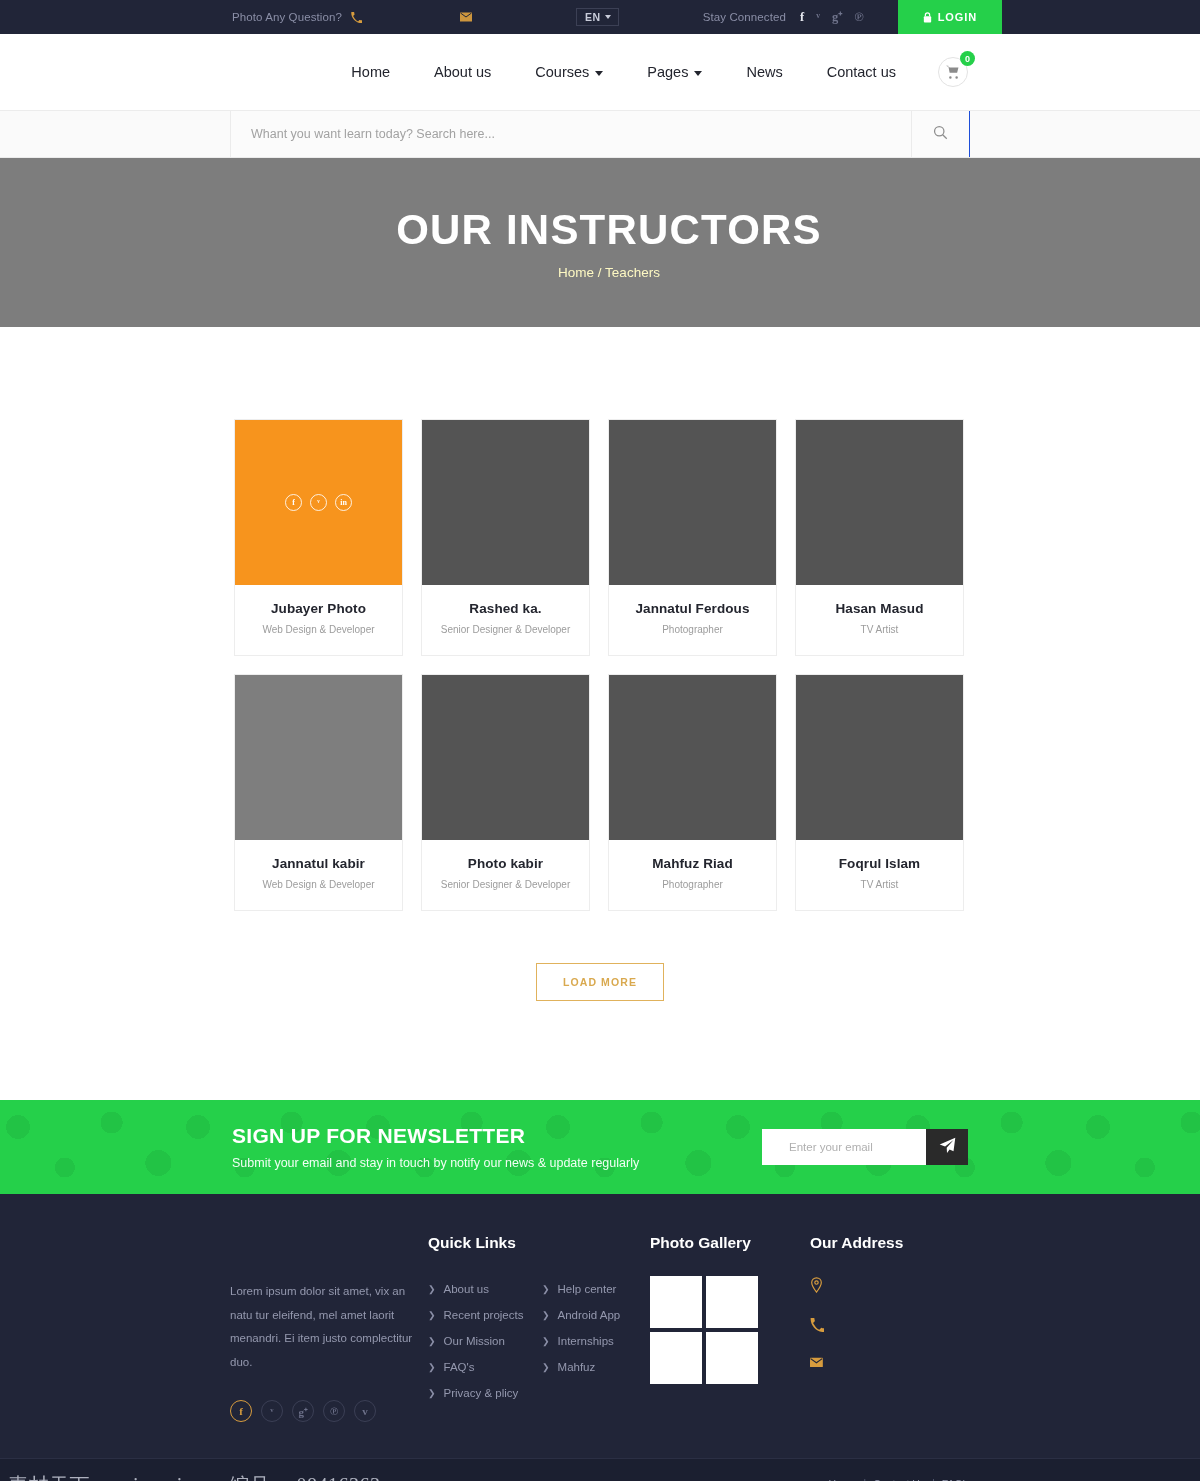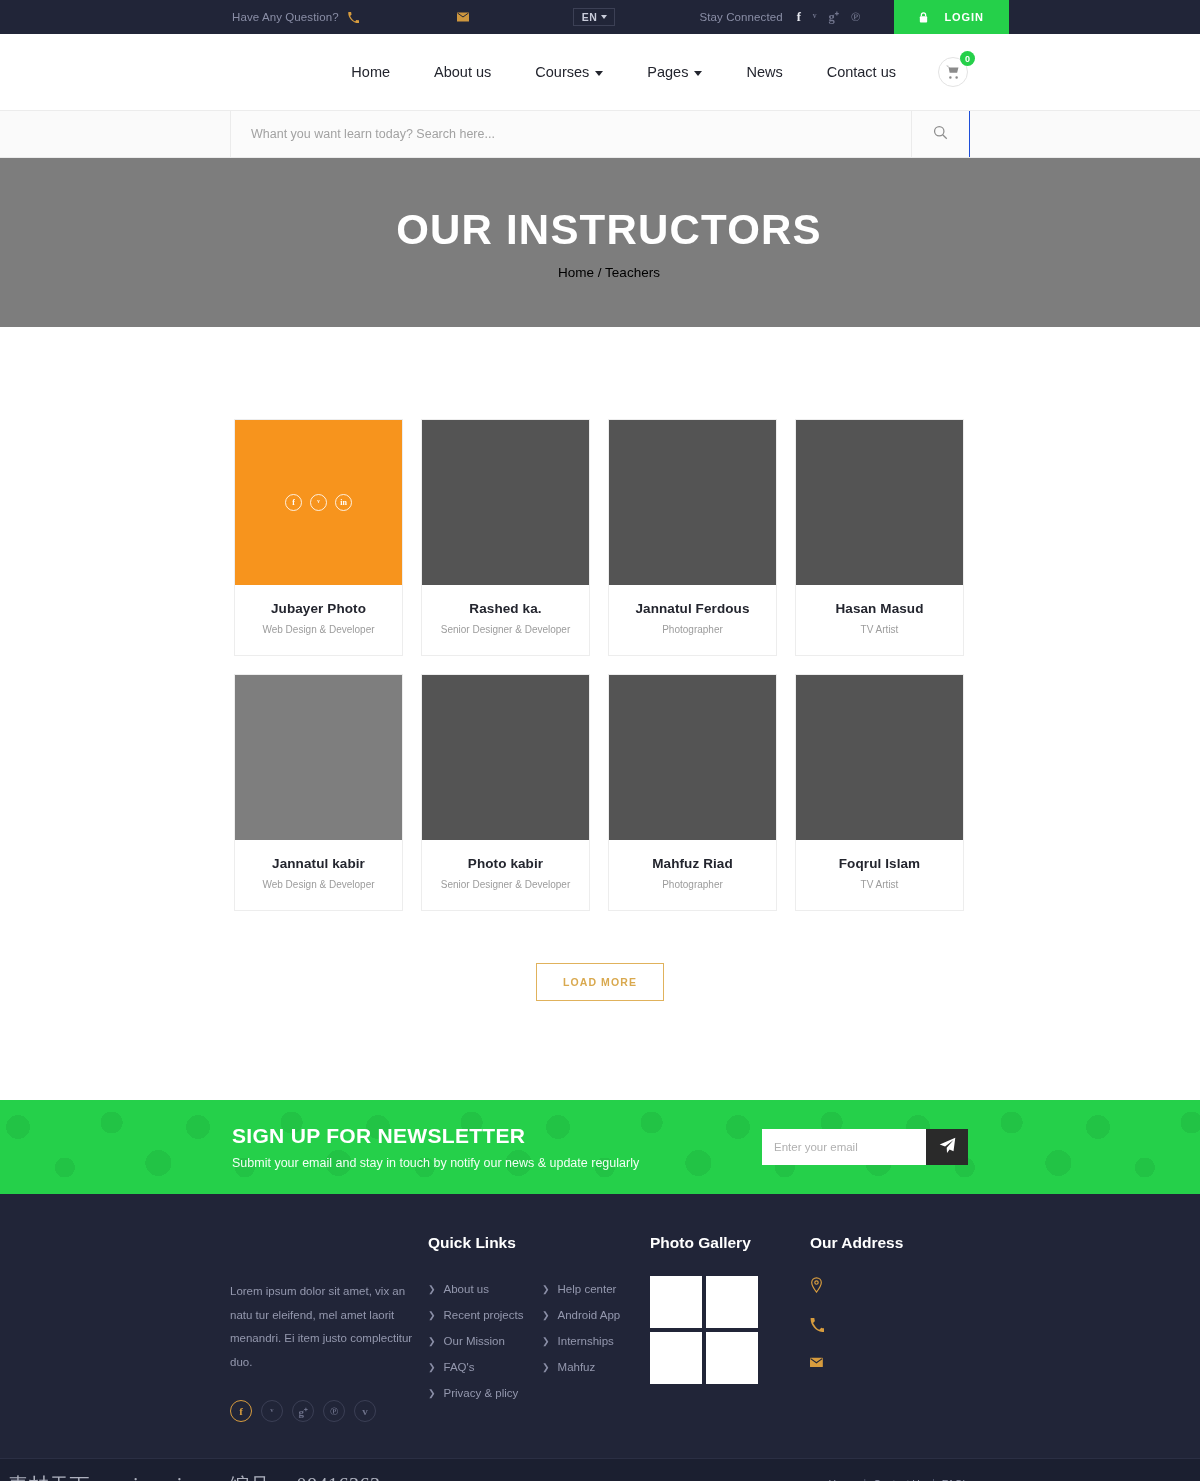--- a/index.html
+++ b/index.html
@@ -55,21 +55,21 @@
   .tb-social span.dim { color: #70748c; }
   .login-btn {
     margin-left: 34px;
     background: #25d04a;
     color: #ffffff;
     font-size: 11px;
     font-weight: bold;
     letter-spacing: .9px;
     display: flex;
     align-items: center;
-    gap: 16px;
+    gap: 6px;
     padding: 0 25px;
     height: 34px;
     cursor: pointer;
   }
   .login-btn svg { display: block; }
 
   
   .header {
     height: 77px;
     background: #ffffff;
@@ -166,21 +166,21 @@
   }
   .hero h1 {
     color: #ffffff;
     font-size: 42px;
     font-weight: bold;
     letter-spacing: 1.2px;
     text-transform: uppercase;
   }
   .hero .crumb {
     margin-top: 11px;
-    color: #000000;
+    color: #fef9c3;
     font-size: 13.5px;
   }
 
   
   .team {
     padding: 92px 0 0 0;
     background: #fff;
   }
   .team-grid {
     width: 732px;
@@ -281,21 +281,21 @@
     color: #f2fff5;
     font-size: 12.5px;
   }
   .nl-form { display: flex; align-items: stretch; }
   .nl-input {
     width: 164px;
     height: 36px;
     border: none;
     outline: none;
     background: #fff;
-    padding-left: 12px;
+    padding-left: 27px;
     font-family: "Liberation Sans", sans-serif;
     font-size: 11.5px;
     color: #777;
   }
   .nl-input::placeholder { color: #b0b0b0; }
   .nl-send {
     width: 42px; height: 36px;
     border: none;
     background: #2a2a2a;
     display: flex; align-items: center; justify-content: center;
@@ -407,21 +407,21 @@
   }
 </style>
 </head>
 <body>
 
 <div class="page">
 
   <div class="topbar">
     <div class="topbar-inner">
       <div class="tb-item">
-        <span class="tb-label">Have Any Question?</span>
+        <span class="tb-label">Photo Any Question?</span>
         <span class="tb-ico">
           <svg width="11" height="11" viewBox="0 0 24 24" fill="currentColor">
               <path d="M6.6 10.8c1.9 3.8 5 6.8 8.8 8.7l2.9-2.9c.4-.4.9-.5 1.4-.3 1.1.4 2.4.6 3.6.6.6 0 1 .4 1 1v4.6c0 .6-.4 1-1 1C10.9 23.5.5 13.1.5 .2c0-.6.4-1 1-1h4.6c.6 0 1 .4 1 1 0 1.3.2 2.5.6 3.6.2.5.1 1-.3 1.4l-2.8 2.6z" transform="translate(0,1)"></path>
             </svg>
         </span>
       </div>
       <div class="tb-gap-a"></div>
       <div class="tb-item">
         <span class="tb-ico">
           <svg width="12" height="10" viewBox="0 0 24 18" fill="currentColor">

